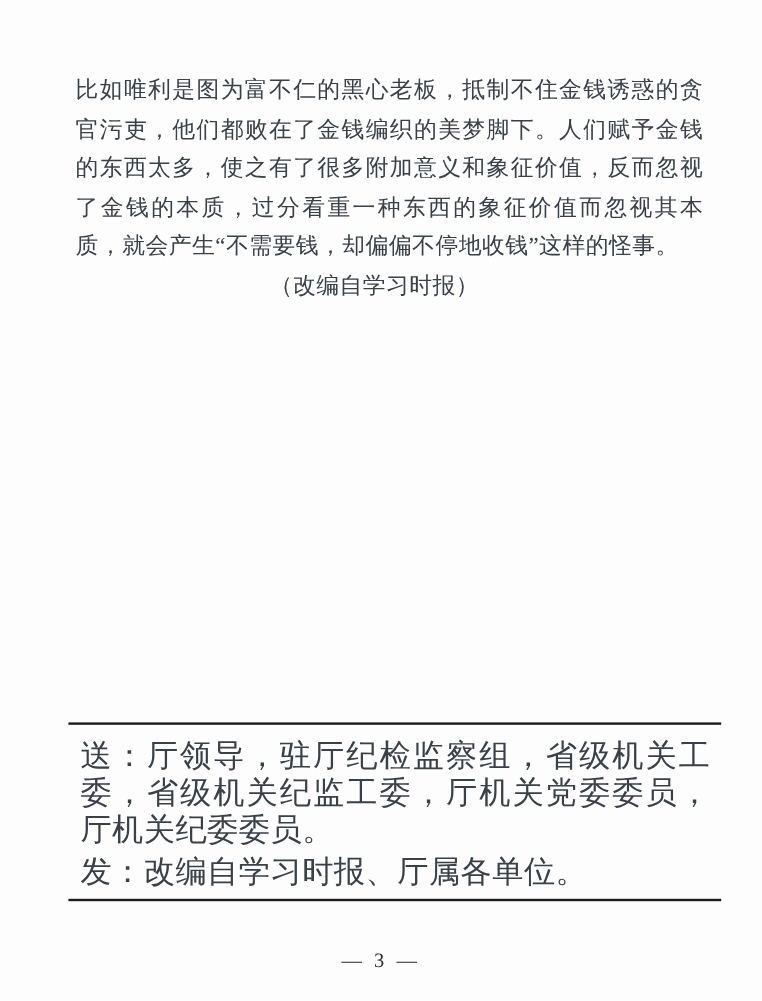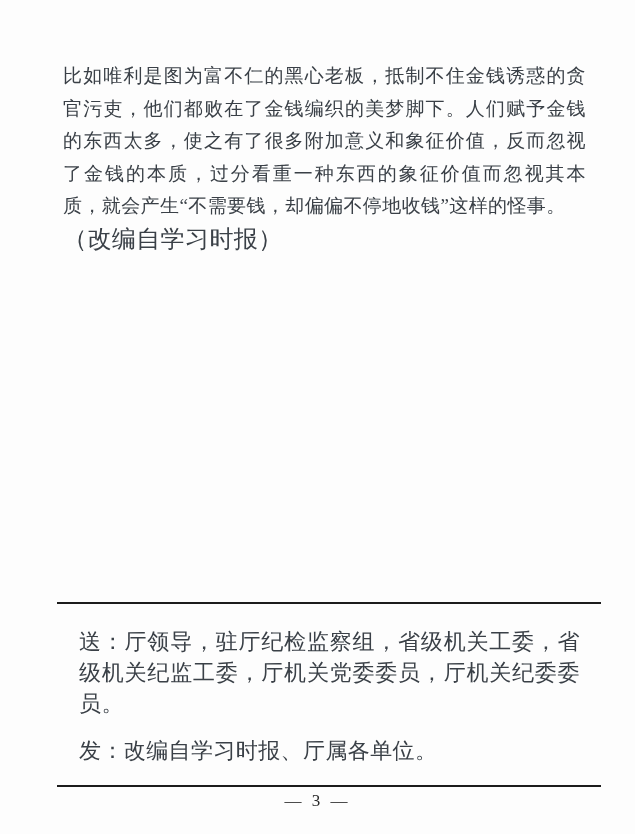--- a/index.html
+++ b/index.html
@@ -28,39 +28,39 @@
     line-height: 32.5px;
     letter-spacing: 0.4px;
     text-align: justify;
     text-justify: inter-ideograph;
   }
   .para.indent {
     text-indent: 2em;
   }
   .attribution {
     margin: 0;
-    font-size: 24px;
+    font-size: 19px;
     line-height: 32.5px;
     letter-spacing: 0.4px;
-    text-align: left;
+    text-align: center;
     padding-right: 25px;
   }
   .distribution {
     position: absolute;
     top: 602px;
     left: 57px;
     width: 533px;
     border-top: 2.5px solid #1c1c1c;
     border-bottom: 2.5px solid #1c1c1c;
     padding: 6px 5px 3px 6px;
     box-sizing: content-box;
   }
   .dist-line {
-    margin: 16px;
-    font-size: 22px;
+    margin: 4px;
+    font-size: 26px;
     line-height: 31px;
     letter-spacing: 0.4px;
     text-align: justify;
     text-justify: inter-ideograph;
   }
   .page-number {
     position: absolute;
     top: 791px;
     left: 0;
     width: 100%;

